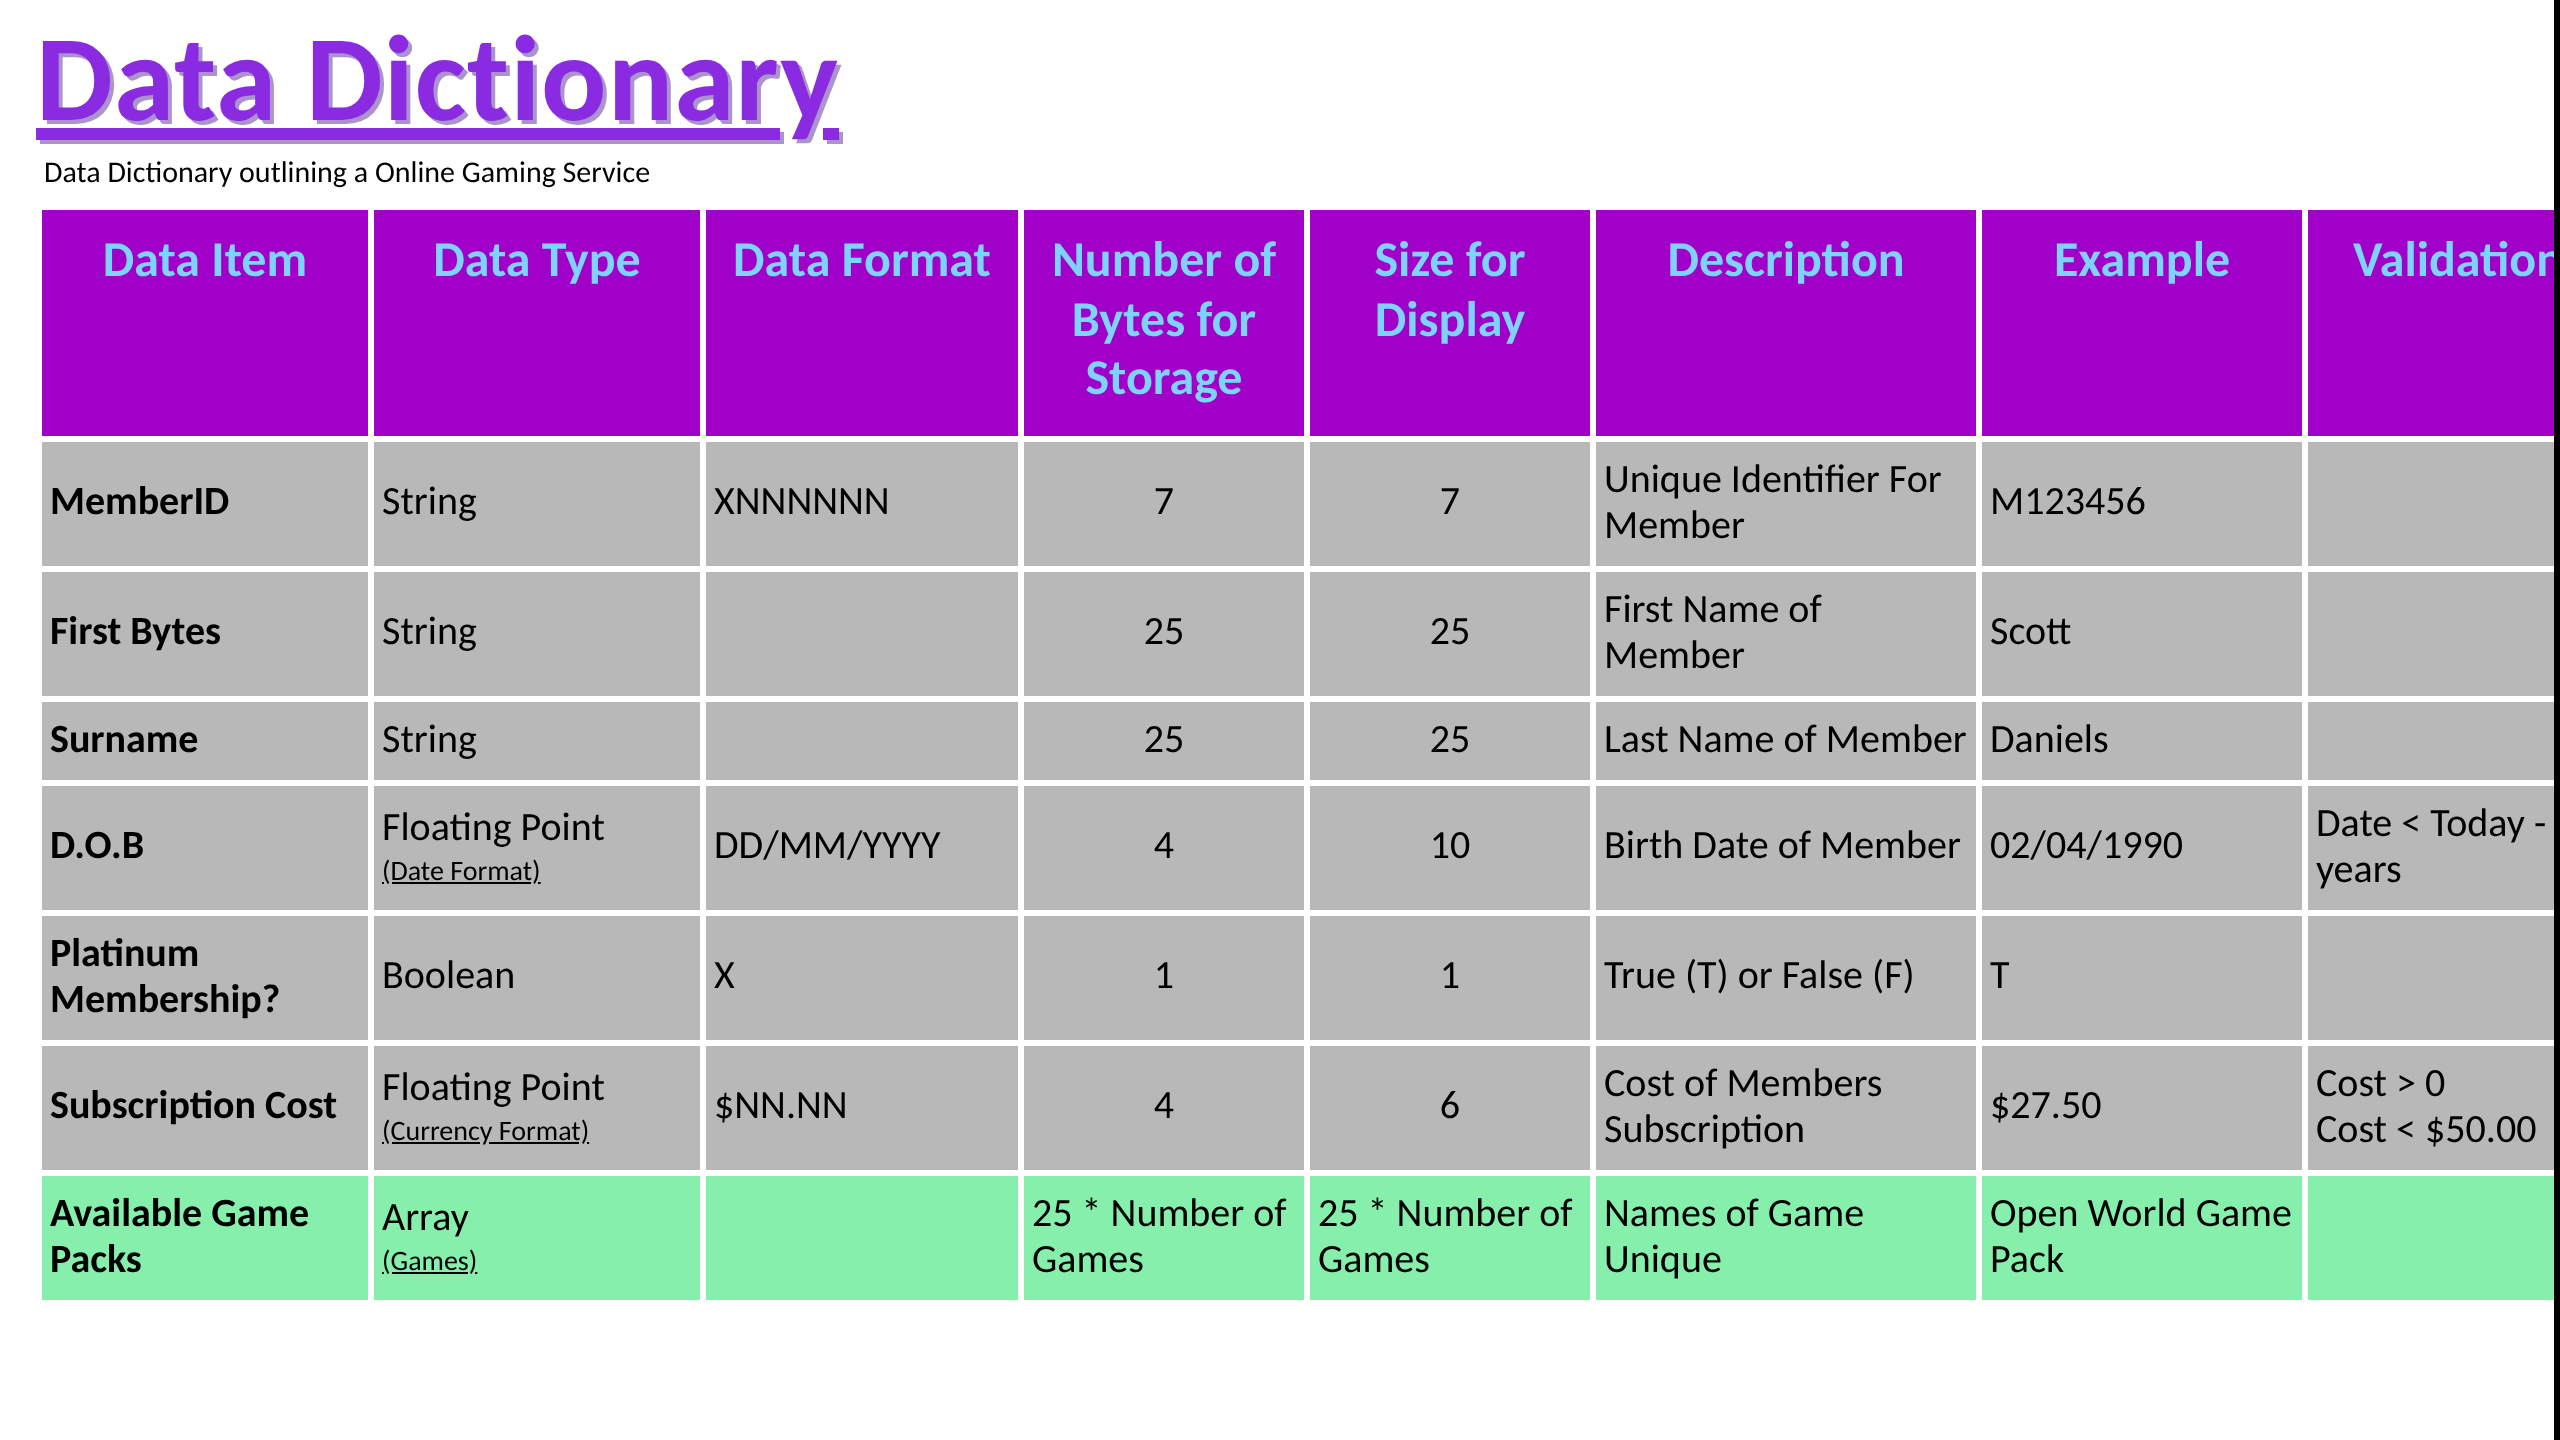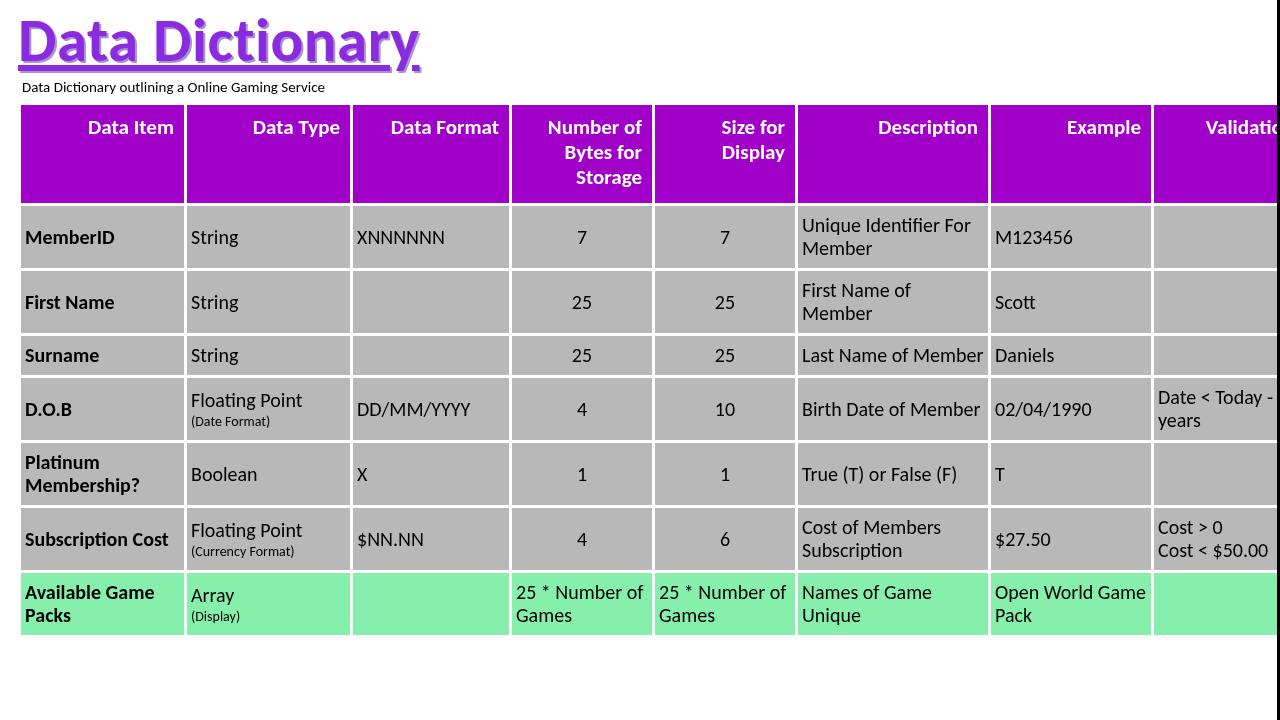--- a/index.html
+++ b/index.html
@@ -29,24 +29,24 @@
     margin: 0 0 6px 4px;
   }
   table.dict {
     border-collapse: separate;
     border-spacing: 3px;
     width: 100%;
     table-layout: fixed;
   }
   table.dict th {
     background: #A100C8;
-    color: #ffffff;
+    color: #7dd3fc;
     font-weight: 700;
-    font-size: 21px;
-    text-align: right;
+    font-size: 25px;
+    text-align: center;
     vertical-align: top;
     padding: 10px 10px 14px 10px;
     line-height: 1.18;
   }
   table.dict td {
     background: #B8B8B8;
     font-size: 20px;
     color: #000;
     padding: 8px 4px;
     vertical-align: middle;
@@ -60,20 +60,21 @@
     font-weight: 700;
     font-size: 20px;
   }
   td.center { text-align: center; }
   .subnote {
     display: block;
     font-size: 14px;
     color: #000;
     font-weight: 400;
     margin-top: 2px;
+    text-decoration: underline;
   }
   
   col.c1 { width: 163px; }
   col.c2 { width: 163px; }
   col.c3 { width: 156px; }
   col.c4 { width: 140px; }
   col.c5 { width: 140px; }
   col.c6 { width: 190px; }
   col.c7 { width: 160px; }
   col.c8 { width: 150px; }
@@ -112,21 +113,21 @@
         <td class="item">MemberID</td>
         <td><span>String</span></td>
         <td>XNNNNNN</td>
         <td class="center">7</td>
         <td class="center">7</td>
         <td>Unique Identifier For Member</td>
         <td>M123456</td>
         <td style="white-space: pre-line;"></td>
       </tr>
       <tr>
-        <td class="item">First Name</td>
+        <td class="item">First Bytes</td>
         <td><span>String</span></td>
         <td></td>
         <td class="center">25</td>
         <td class="center">25</td>
         <td>First Name of Member</td>
         <td>Scott</td>
         <td style="white-space: pre-line;"></td>
       </tr>
       <tr>
         <td class="item">Surname</td>
@@ -164,21 +165,21 @@
         <td>$NN.NN</td>
         <td class="center">4</td>
         <td class="center">6</td>
         <td>Cost of Members Subscription</td>
         <td>$27.50</td>
         <td style="white-space: pre-line;">Cost &gt; 0
 Cost &lt; $50.00</td>
       </tr>
       <tr class="highlight">
         <td class="item">Available Game Packs</td>
-        <td><span>Array</span><span class="subnote">(Display)</span></td>
+        <td><span>Array</span><span class="subnote">(Games)</span></td>
         <td></td>
         <td>25 * Number of Games</td>
         <td>25 * Number of Games</td>
         <td>Names of Game Unique</td>
         <td>Open World Game Pack</td>
         <td style="white-space: pre-line;"></td>
       </tr>
     </tbody>
 </table>
 

